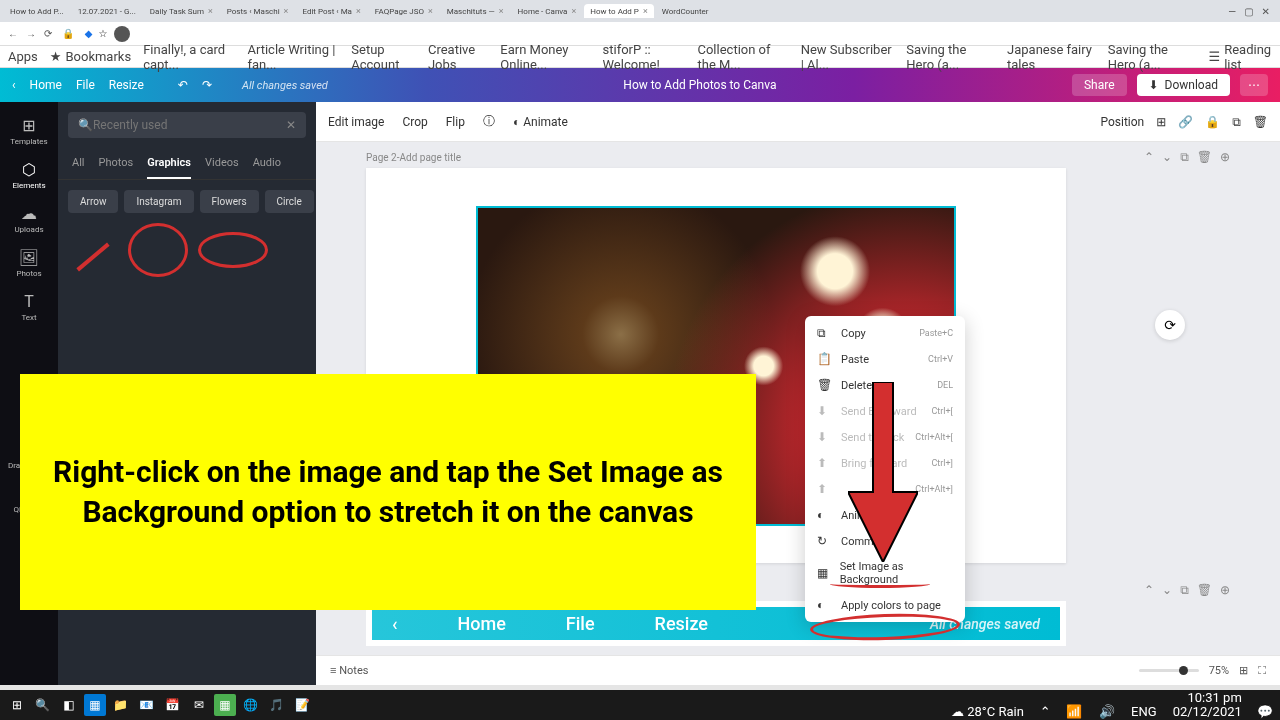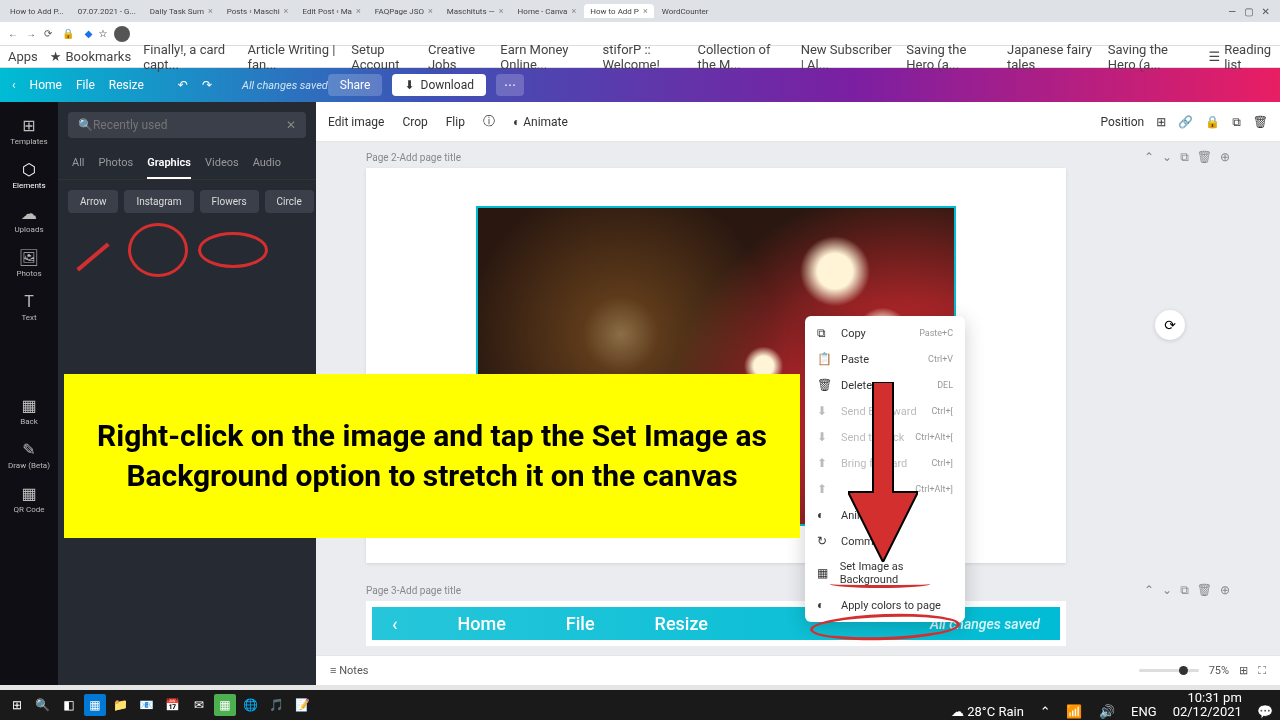--- a/index.html
+++ b/index.html
@@ -90,21 +90,21 @@
 
 .context-menu { position: absolute; left: 805px; top: 316px; width: 160px; background: #fff; border-radius: 6px; box-shadow: 0 4px 20px rgba(0,0,0,0.2); padding: 4px 0; font-size: 11px; z-index: 100; }
 .cm-item { display: flex; align-items: center; padding: 6px 12px; gap: 10px; color: #333; cursor: pointer; }
 .cm-item.disabled { color: #bbb; }
 .cm-icon { width: 14px; font-size: 12px; }
 .cm-shortcut { margin-left: auto; font-size: 9px; color: #999; }
 .cm-highlight { position: absolute; left: 810px; top: 614px; width: 150px; height: 26px; border: 3px solid #d32f2f; border-radius: 50%; z-index: 101; pointer-events: none; transform: rotate(-2deg); }
 .cm-scribble { position: absolute; left: 830px; top: 580px; width: 100px; height: 8px; border-bottom: 3px solid #d32f2f; border-radius: 50%; z-index: 101; pointer-events: none; }
 
 
-.annotation-box { position: absolute; left: 20px; top: 374px; width: 736px; height: 164px; background: #ffff00; display: flex; align-items: center; justify-content: center; padding: 20px 30px; z-index: 200; text-align: center; margin-left: 44px; }
+.annotation-box { position: absolute; left: 20px; top: 374px; width: 736px; height: 236px; background: #ffff00; display: flex; align-items: center; justify-content: center; padding: 20px 30px; z-index: 200; text-align: center; }
 .annotation-text { font-size: 30px; font-weight: 700; color: #000; line-height: 1.35; }
 
 .big-red-arrow { position: absolute; left: 848px; top: 382px; z-index: 150; }
 .big-red-arrow svg { width: 70px; height: 180px; }
 
 
 .sync-float { position: absolute; right: 95px; top: 208px; width: 30px; height: 30px; background: #fff; border-radius: 50%; box-shadow: 0 1px 4px rgba(0,0,0,0.15); display: flex; align-items: center; justify-content: center; font-size: 14px; }
 
 
 .taskbar { position: absolute; bottom: 0; left: 0; right: 0; height: 30px; background: #1a1a1a; display: flex; align-items: center; padding: 0 6px; gap: 4px; }
@@ -112,21 +112,21 @@
 .taskbar-right { margin-left: auto; display: flex; align-items: flex-end; gap: 16px; color: #fff; font-size: 13px; }
 </style>
 </head>
 <body>
 
 <div class="browser-tabs">
   <div class="tab inactive">
       <span>How to Add P...</span>
     </div>
   <div class="tab inactive">
-      <span>07.07.2021 - G...</span>
+      <span>12.07.2021 - G...</span>
     </div>
   <div class="tab inactive">
       <span>Daily Task Sum</span>
       <span class="tab-close">×</span>
     </div>
   <div class="tab inactive">
       <span>Posts ‹ Maschi</span>
       <span class="tab-close">×</span>
     </div>
   <div class="tab inactive">
@@ -217,20 +217,21 @@
 <div class="canva-topbar">
   <div class="tb-left">
     <span>‹</span>
     <span class="tb-btn">Home</span>
     <span class="tb-btn">File</span>
     <span class="tb-btn">Resize</span>
     <span style="margin-left:20px">↶</span>
     <span>↷</span>
     <span class="tb-saved">All changes saved</span>
   </div>
+  <div class="tb-center">How to Add Photos to Canva</div>
   <div class="tb-right">
     <span class="share-btn">Share</span>
     <span class="download-btn">
         <span>⬇</span>
         <span>Download</span>
       </span>
     <span style="padding:4px 8px;background:rgba(255,255,255,0.2);border-radius:4px">⋯</span>
   </div>
 </div>
 

